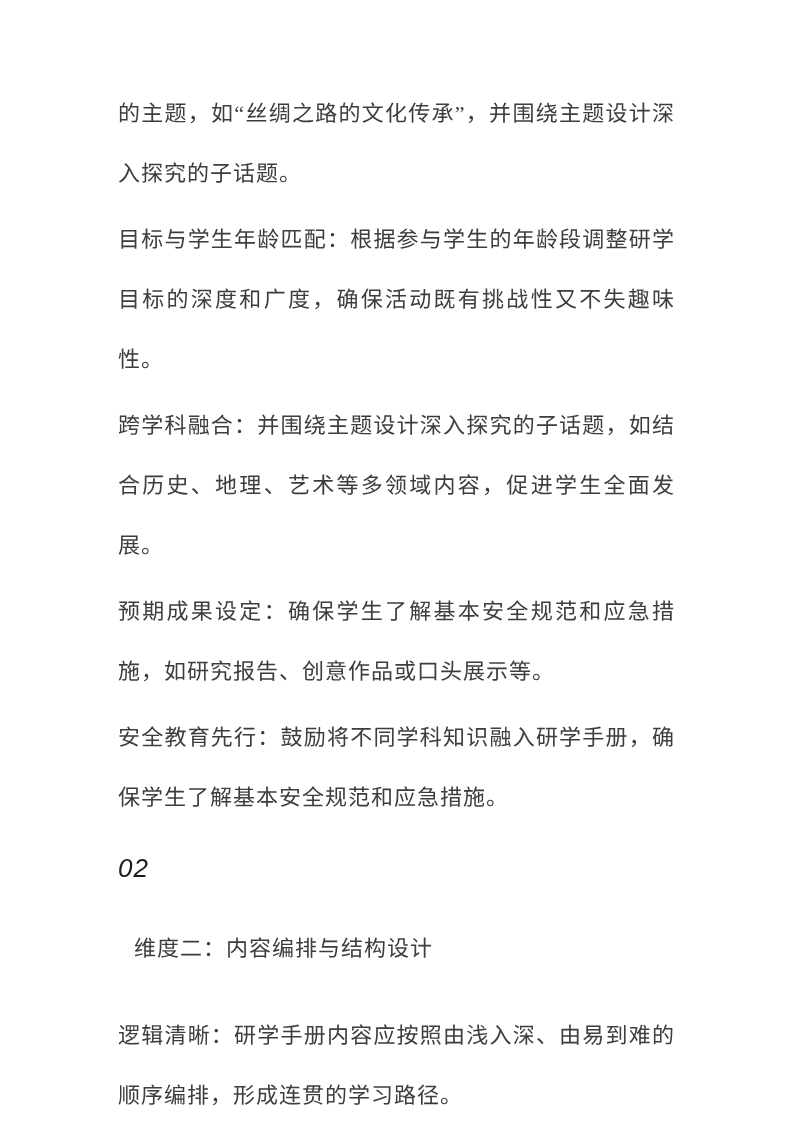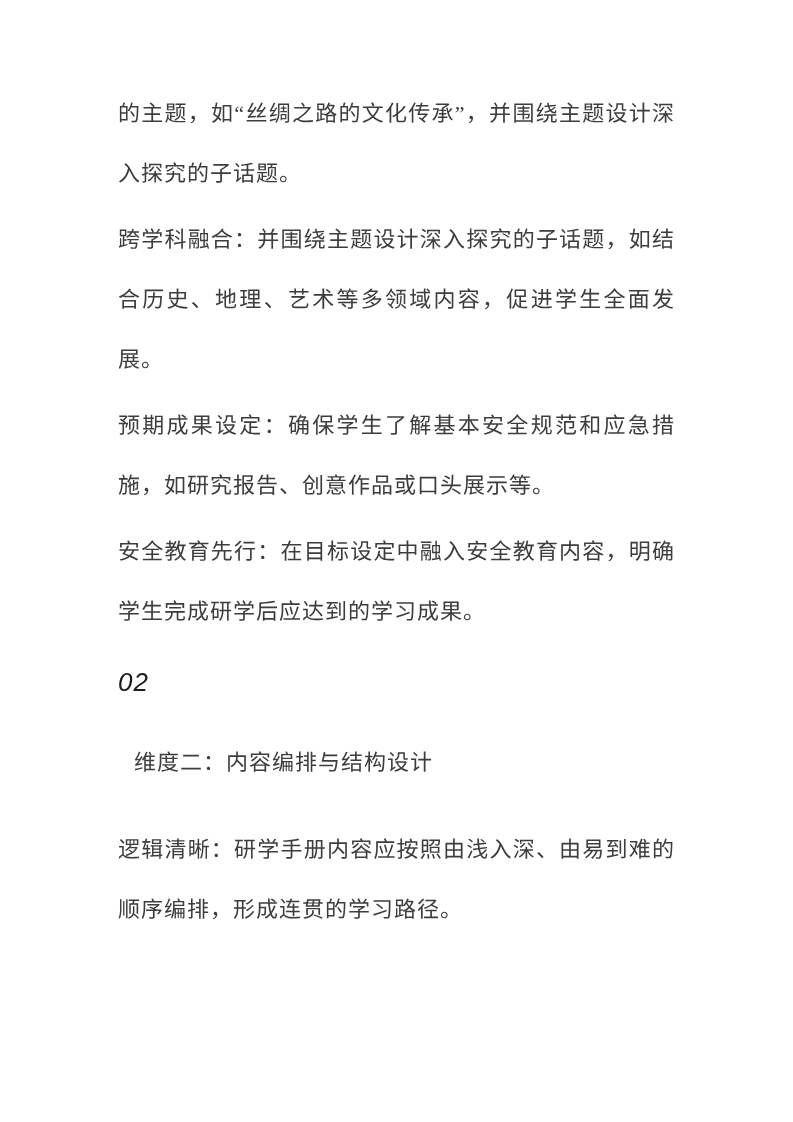--- a/index.html
+++ b/index.html
@@ -56,26 +56,27 @@
   }
   .closing .para:last-child { margin-bottom: 0; }
 </style>
 </head>
 <body>
 
 <div class="page">
 
   <p class="para">的主题，如“丝绸之路的文化传承”，并围绕主题设计深入探究的子话题。</p>
 
+  <p class="para">目标与学生年龄匹配：根据参与学生的年龄段调整研学目标的深度和广度，确保活动既有挑战性又不失趣味性。</p>
 
   <p class="para">跨学科融合：并围绕主题设计深入探究的子话题，如结合历史、地理、艺术等多领域内容，促进学生全面发展。</p>
 
   <p class="para">预期成果设定：确保学生了解基本安全规范和应急措施，如研究报告、创意作品或口头展示等。</p>
 
-  <p class="para">安全教育先行：在目标设定中融入安全教育内容，明确学生完成研学后应达到的学习成果。</p>
+  <p class="para">安全教育先行：鼓励将不同学科知识融入研学手册，确保学生了解基本安全规范和应急措施。</p>
 
   <div class="section-number">02</div>
 
   <div class="section-heading">维度二：内容编排与结构设计</div>
 
   <div class="closing">
     <p class="para">逻辑清晰：研学手册内容应按照由浅入深、由易到难的顺序编排，形成连贯的学习路径。</p>
   </div>
 
 </div>

